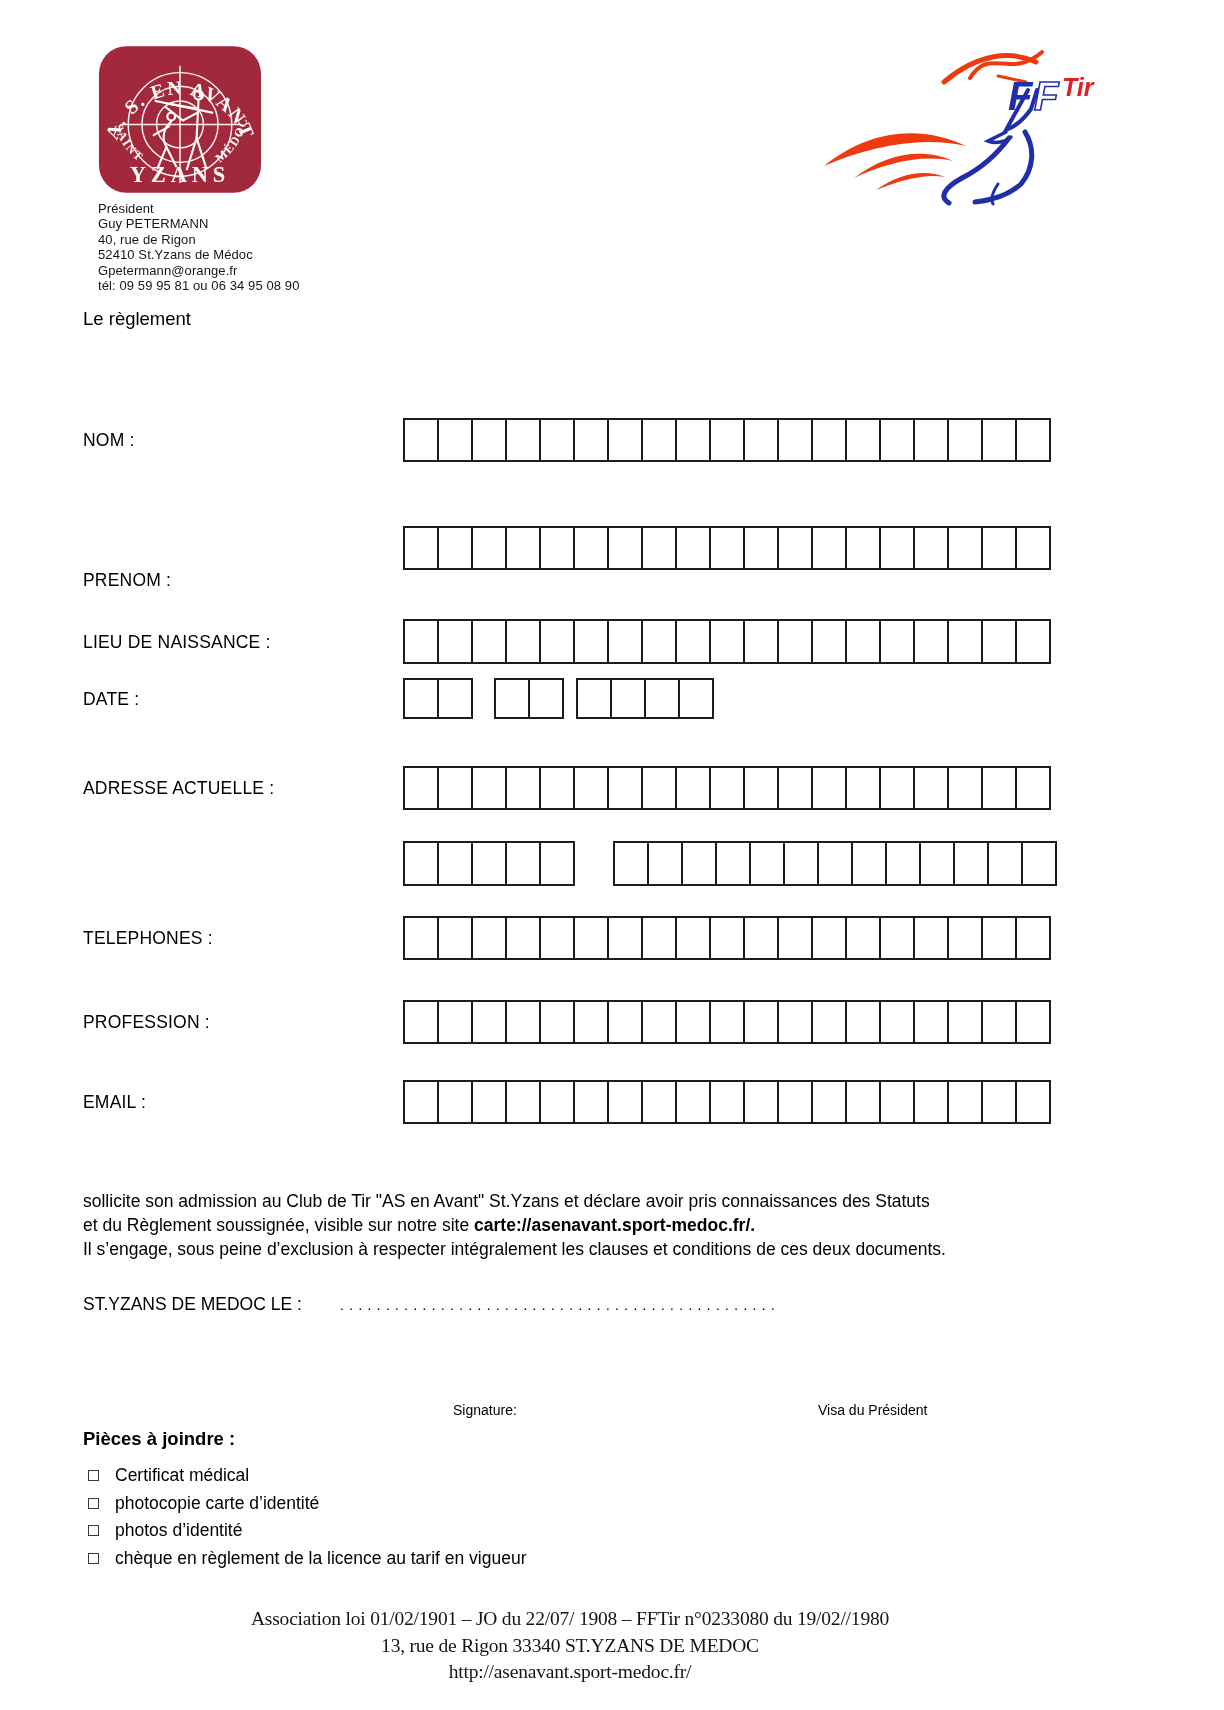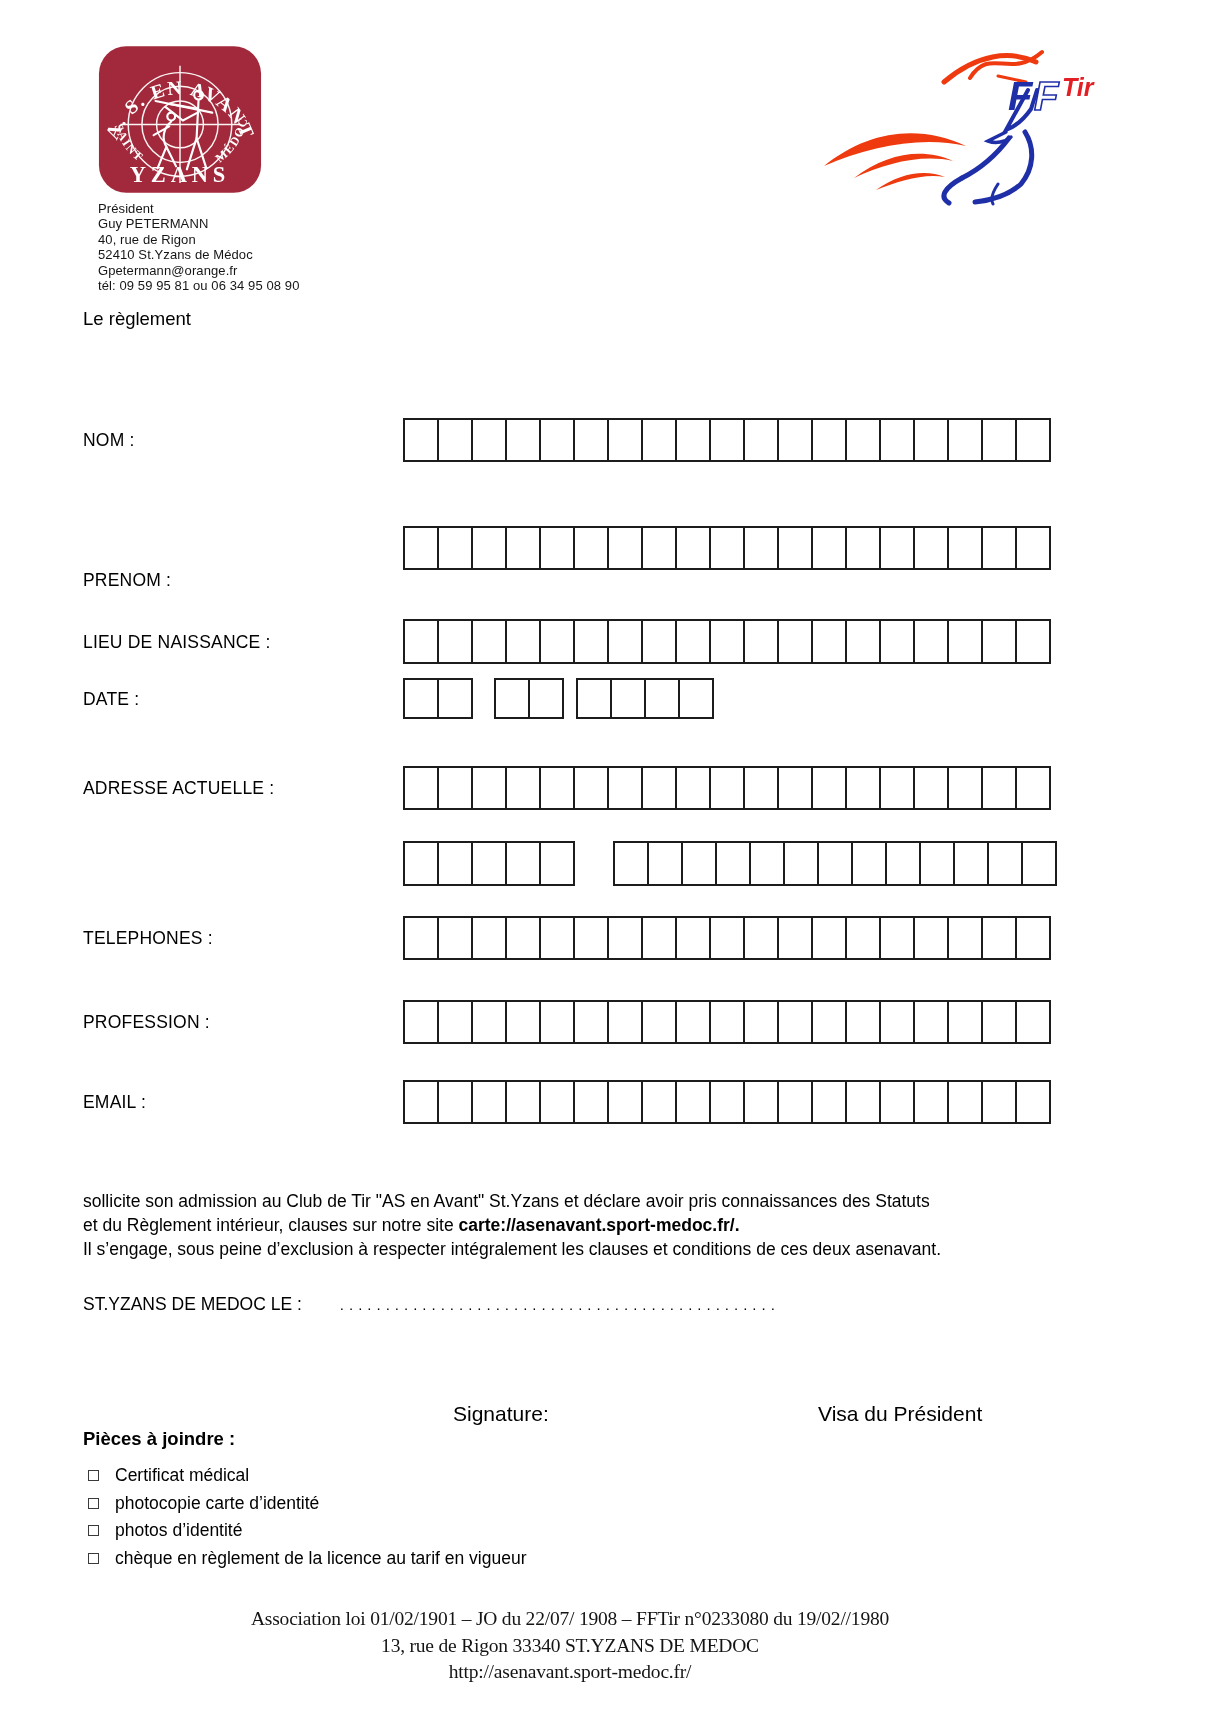--- a/index.html
+++ b/index.html
@@ -34,21 +34,21 @@
   }
   .group .cell + .cell { margin-left:-2px; }
 
   
   .paragraph { position:absolute; left:83px; top:1190px; width:1060px; font-size:17.5px; line-height:23.8px; }
   .paragraph b { font-weight:700; }
 
   .place-date { position:absolute; left:83px; top:1294px; font-size:17.5px; white-space:nowrap; }
   .place-date .dots { margin-left:38px; letter-spacing:5px; font-size:15px; }
 
-  .sig-label { position:absolute; top:1402px; font-size:21px; }
+  .sig-label { position:absolute; top:1402px; font-size:14px; }
   .pieces-title { position:absolute; left:83px; top:1428px; font-size:18.5px; font-weight:700; }
 
   .checklist { position:absolute; left:88px; top:1462px; margin:0; padding:0; list-style:none; }
   .checklist li { display:flex; align-items:center; height:27.6px; font-size:17.5px; }
   .checklist .chk {
     display:inline-block; width:11px; height:11px; box-sizing:border-box;
     border:1.6px solid #3a3a3a; margin-right:16px; background:#fff; flex:0 0 auto;
   }
 
   .footer {
@@ -342,22 +342,22 @@
           <div class="cell" style="height: 44px;"></div>
           <div class="cell" style="height: 44px;"></div>
           <div class="cell" style="height: 44px;"></div>
           <div class="cell" style="height: 44px;"></div>
         </div>
       </div>
     </div>
 
   <div class="paragraph">
     <span>sollicite son admission au Club de Tir "AS en Avant" St.Yzans et déclare avoir pris connaissances des Statuts</span><br>
-    <span>et du Règlement intérieur, clauses sur notre site </span><b>carte://asenavant.sport-medoc.fr/.</b><br>
-    <span>Il s’engage, sous peine d’exclusion à respecter intégralement les clauses et conditions de ces deux asenavant.</span>
+    <span>et du Règlement soussignée, visible sur notre site </span><b>carte://asenavant.sport-medoc.fr/.</b><br>
+    <span>Il s’engage, sous peine d’exclusion à respecter intégralement les clauses et conditions de ces deux documents.</span>
   </div>
 
   <div class="place-date">
     <span>ST.YZANS DE MEDOC LE :</span><span class="dots">................................................</span>
   </div>
 
   <div class="sig-label" style="left:453px;">Signature:</div>
   <div class="sig-label" style="left:818px;">Visa du Président</div>
 
   <div class="pieces-title">Pièces à joindre :</div>

